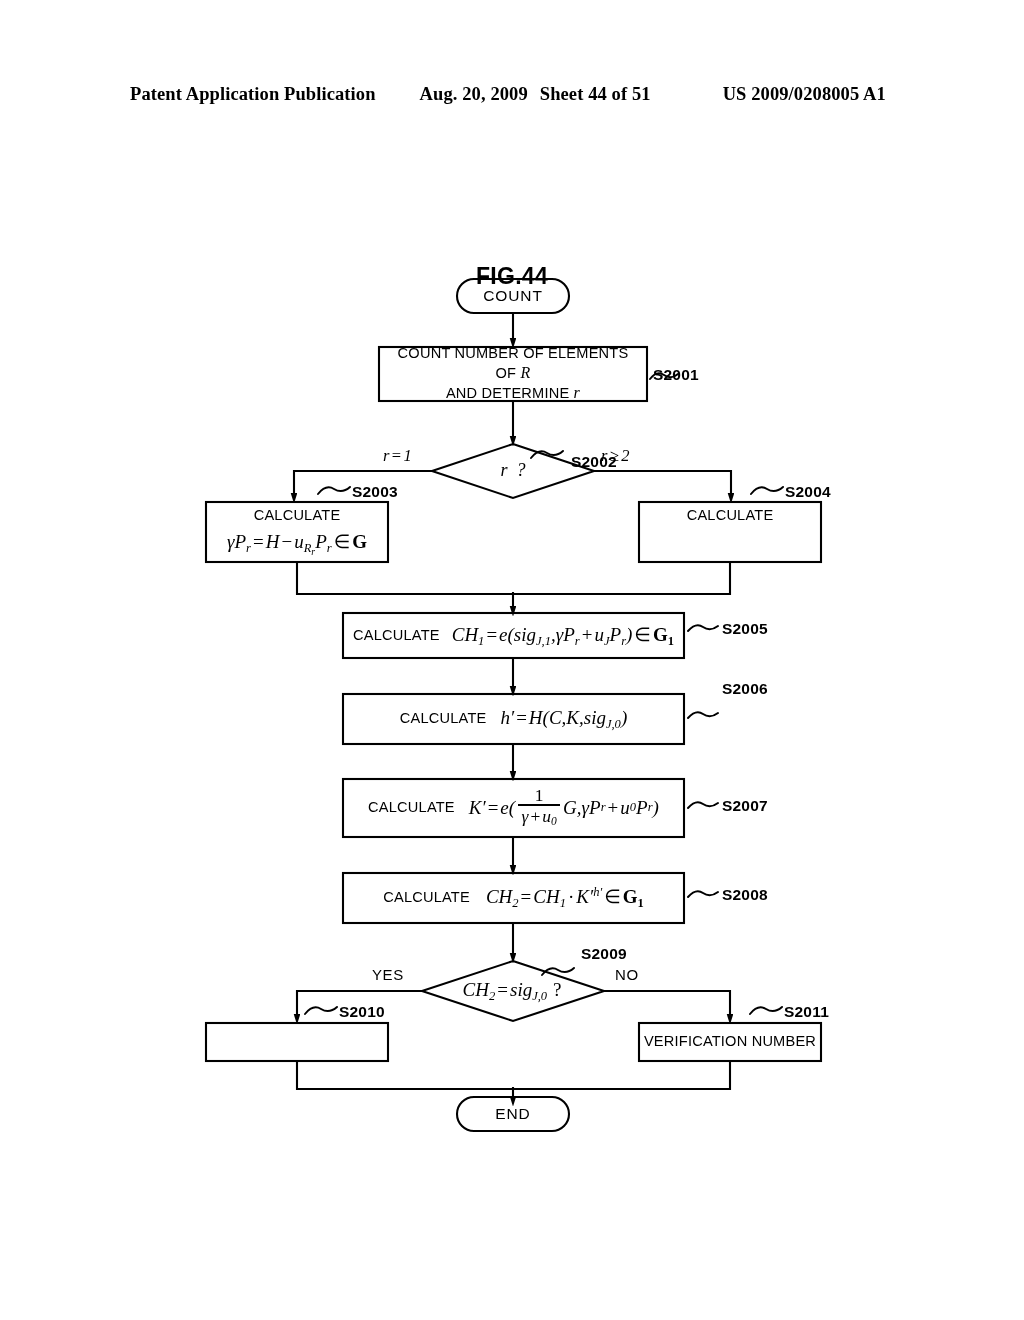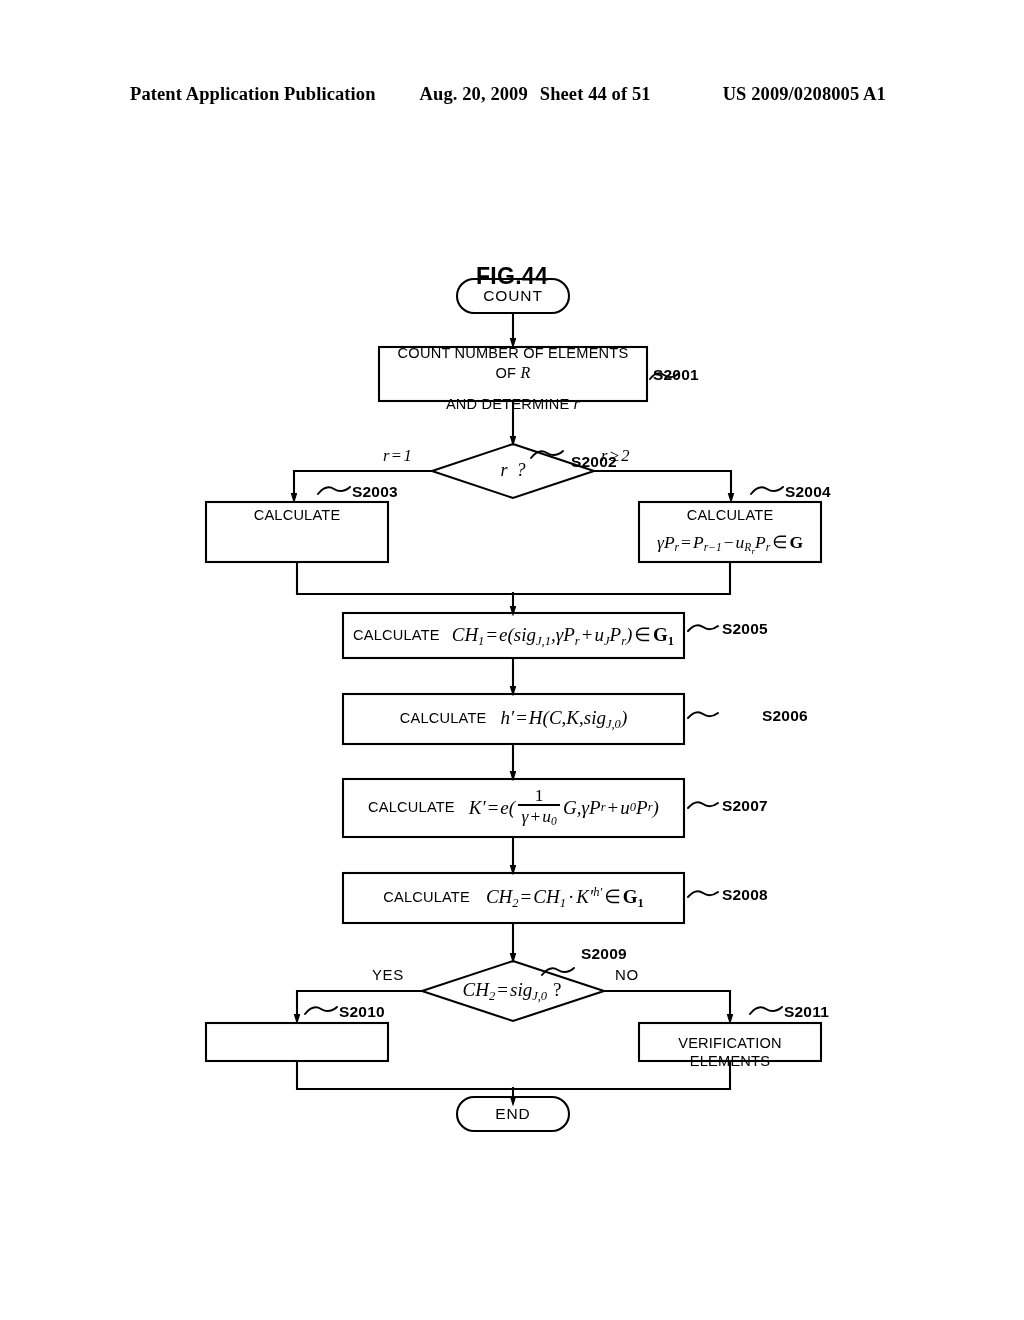--- a/index.html
+++ b/index.html
@@ -81,21 +81,20 @@
   }
   .terminal-label {
     font-family: "Liberation Sans", sans-serif;
     font-size: 15.5px;
     letter-spacing: 0.9px;
   }
   .proc-label {
     font-family: "Liberation Sans", sans-serif;
     font-size: 14.6px;
     letter-spacing: 0.2px;
-    margin-top: 11px;
   }
   .calc-word {
     font-family: "Liberation Sans", sans-serif;
     font-size: 14.6px;
     letter-spacing: 0.2px;
   }
   .step-tag {
     position: absolute;
     font-family: "Liberation Sans", sans-serif;
     font-weight: bold;
@@ -293,43 +292,43 @@
   <div class="node-text" style="left:462px; top:456px; width:102px; height:30px;">
     <span class="math" style="font-size:18px;">r&nbsp;&nbsp;?</span>
   </div>
   <div class="step-tag" style="left:571px; top:453px;">S2002</div>
   <div class="edge-label math" style="left:383px; top:446px;">r<span class="op">=</span>1</div>
   <div class="edge-label math" style="left:601px; top:446px;">r<span class="op">≥</span>2</div>
 
   <div class="node-text" style="left:206px; top:503px; width:182px; height:26px;">
     <span class="calc-word">CALCULATE</span>
   </div>
+  <div class="node-text" style="left:206px; top:528px; width:182px; height:32px;">
+    <span class="math formula-line">γ<span class="up" style="font-style:italic;">P</span><sub>r</sub><span class="op">=</span>H<span class="op">−</span>u<sub>R<sub>r</sub></sub>P<sub>r</sub><span class="op">∈</span><span class="bb">G</span></span>
+  </div>
   <div class="step-tag" style="left:352px; top:483px;">S2003</div>
 
   <div class="node-text" style="left:639px; top:503px; width:182px; height:26px;">
     <span class="calc-word">CALCULATE</span>
-  </div>
-  <div class="node-text" style="left:639px; top:528px; width:182px; height:32px;">
-    <span class="math formula-sm">γ<span style="font-style:italic;">P</span><sub>r</sub><span class="op">=</span>P<sub>r−1</sub><span class="op">−</span>u<sub>R<sub>r</sub></sub>P<sub>r</sub><span class="op">∈</span><span class="bb">G</span></span>
   </div>
   <div class="step-tag" style="left:785px; top:483px;">S2004</div>
 
   <div class="node-text" style="left:343px; top:613px; width:341px; height:45px;">
     <span class="calc-word">CALCULATE</span>
     <span style="display:inline-block; width:12px;"></span>
     <span class="math formula-line">CH<sub>1</sub><span class="op">=</span>e(sig<sub>J,1</sub>,γ<span style="font-style:italic;">P</span><sub>r</sub><span class="op">+</span>u<sub>J</sub>P<sub>r</sub>)<span class="op">∈</span><span class="bb">G</span><sub style="font-style:normal;font-weight:bold;">1</sub></span>
   </div>
   <div class="step-tag" style="left:722px; top:620px;">S2005</div>
 
   <div class="node-text" style="left:343px; top:694px; width:341px; height:50px;">
     <span class="calc-word">CALCULATE</span>
     <span style="display:inline-block; width:14px;"></span>
     <span class="math formula-line">h′<span class="op">=</span>H(C,K,sig<sub>J,0</sub>)</span>
   </div>
-  <div class="step-tag" style="left:722px; top:707px;margin-left:40px;">S2006</div>
+  <div class="step-tag" style="left:722px; top:680px;">S2006</div>
 
   <div class="node-text" style="left:343px; top:779px; width:341px; height:58px;">
     <span class="calc-word">CALCULATE</span>
     <span style="display:inline-block; width:14px;"></span>
     <span class="math formula-line math-row">K′<span class="op">=</span>e(<span class="frac">
           <span class="num">1</span>
           <span class="bar"></span>
           <span class="den">γ<span class="op">+</span>u<sub>0</sub></span>
         </span>G,γ<span style="font-style:italic;">P</span><sub>r</sub><span class="op">+</span>u<sub>0</sub>P<sub>r</sub>)</span>
   </div>
@@ -344,16 +343,16 @@
 
   <div class="node-text" style="left:440px; top:975px; width:146px; height:32px;">
     <span class="math" style="font-size:19px;">CH<sub>2</sub><span class="op">=</span>sig<sub>J,0</sub> <span class="op">?</span></span>
   </div>
   <div class="step-tag" style="left:581px; top:945px;">S2009</div>
   <div class="edge-label yesno" style="left:372px; top:966px;">YES</div>
   <div class="edge-label yesno" style="left:615px; top:966px;">NO</div>
 
   <div class="step-tag" style="left:339px; top:1003px;">S2010</div>
 
-  <div class="node-text proc-label" style="left:639px; top:1023px; width:182px; height:38px;">VERIFICATION ELEMENTS</div>
+  <div class="node-text proc-label" style="left:639px; top:1023px; width:182px; height:38px;">VERIFICATION NUMBER</div>
   <div class="step-tag" style="left:784px; top:1003px;">S2011</div>
 
 </div>
 
 </body></html>

